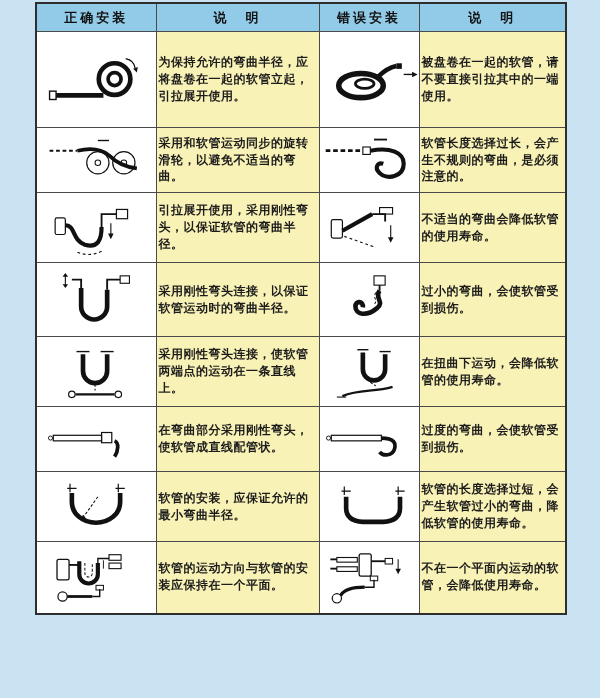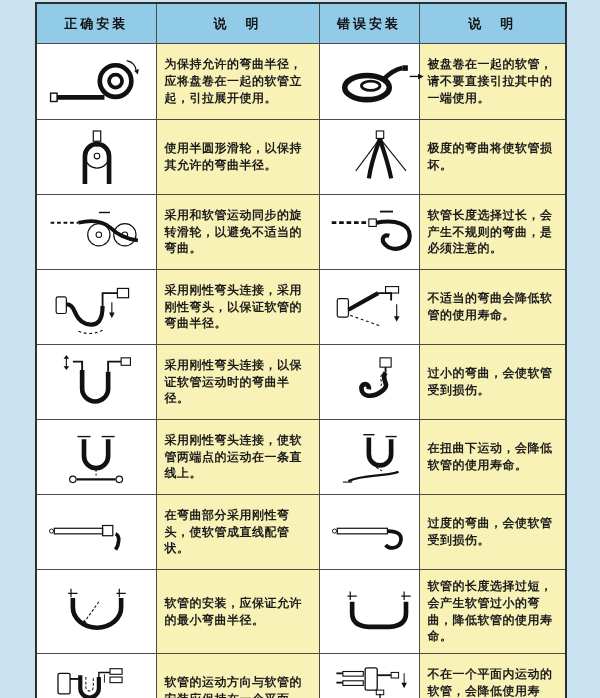--- a/index.html
+++ b/index.html
@@ -20,21 +20,21 @@
     letter-spacing:2px;color:#000;
   }
   table.install{
     margin-left:35px;width:530px;
     border-collapse:collapse;table-layout:fixed;
     border:2px solid #2e2e2e;
     background:var(--image-bg);
   }
   table.install th, table.install td{
     border:1px solid var(--border);
-    padding:8px;vertical-align:middle;
+    padding:2px;vertical-align:middle;
   }
   th.hdr{
     height:23px;background:var(--header-bg);
     font-size:13px;font-weight:700;color:#111;
     letter-spacing:3px;text-align:center;
   }
   td.img-cell{background:var(--image-bg);text-align:center;}
   td.desc-cell{
     background:var(--desc-bg);
     font-size:12px;font-weight:700;line-height:1.4;
@@ -57,21 +57,21 @@
     </colgroup>
     <thead>
       <tr>
         <th class="hdr">正确安装</th>
         <th class="hdr">说　明</th>
         <th class="hdr">错误安装</th>
         <th class="hdr">说　明</th>
       </tr>
     </thead>
     <tbody id="table-body">
-  <tr style="height: 76px;">
+  <tr style="height: 96px;">
     <td class="img-cell">
             <svg viewBox="0 0 112 62" xmlns="http://www.w3.org/2000/svg">
     <rect x="6" y="43" width="7" height="9" fill="none" stroke="#111" stroke-width="1.5"></rect>
     <line x1="13" y1="47.5" x2="64" y2="47.5" stroke="#111" stroke-width="5"></line>
     <circle cx="76" cy="30" r="17" fill="none" stroke="#111" stroke-width="5"></circle>
     <circle cx="76" cy="30" r="7" fill="none" stroke="#111" stroke-width="4"></circle>
     <path d="M88 8 q9 2 10 10" fill="none" stroke="#111" stroke-width="1.5"></path>
     <path d="M96 19 l5 -2 -1 6 z" fill="#111"></path>
   </svg>
           </td>
@@ -82,42 +82,20 @@
     <ellipse cx="46" cy="35" rx="10" ry="5" fill="none" stroke="#111" stroke-width="3"></ellipse>
     <path d="M60 28 Q70 18 80 16" stroke="#111" stroke-width="5" fill="none"></path>
     <rect x="80" y="13" width="6" height="6" fill="#111"></rect>
     <line x1="88" y1="25" x2="97" y2="25" stroke="#111" stroke-width="1.5"></line>
     <path d="M97 22 l6 3 -6 3 z" fill="#111"></path>
   </svg>
           </td>
     <td class="desc-cell">被盘卷在一起的软管，请不要直接引拉其中的一端使用。</td>
   </tr>
 
-  <tr style="height: 70px;">
-    <td class="img-cell">
-            <svg viewBox="0 0 112 62" xmlns="http://www.w3.org/2000/svg">
-    <rect x="52" y="3" width="8" height="11" fill="none" stroke="#111" stroke-width="1.3"></rect>
-    <line x1="56" y1="14" x2="56" y2="20" stroke="#111" stroke-width="1.5"></line>
-    <circle cx="56" cy="30" r="13" fill="none" stroke="#111" stroke-width="1.5"></circle>
-    <circle cx="56" cy="30" r="3" fill="none" stroke="#111" stroke-width="1.2"></circle>
-    <path d="M43 60 L43 30 A13 13 0 0 1 69 30 L69 60" fill="none" stroke="#111" stroke-width="5"></path>
-  </svg>
-          </td>
-    <td class="desc-cell">使用半圆形滑轮，以保持其允许的弯曲半径。</td>
-    <td class="img-cell">
-            <svg viewBox="0 0 112 62" xmlns="http://www.w3.org/2000/svg">
-    <rect x="52" y="3" width="8" height="8" fill="none" stroke="#111" stroke-width="1.2"></rect>
-    <line x1="56" y1="11" x2="30" y2="46" stroke="#111" stroke-width="1.2"></line>
-    <line x1="56" y1="11" x2="84" y2="46" stroke="#111" stroke-width="1.2"></line>
-    <path d="M44 54 C47 34 53 20 56 11" fill="none" stroke="#111" stroke-width="4.5"></path>
-    <path d="M68 54 C64 34 58 20 56 11" fill="none" stroke="#111" stroke-width="4.5"></path>
-  </svg>
-          </td>
-    <td class="desc-cell">极度的弯曲将使软管损坏。</td>
-  </tr>
 
   <tr style="height: 65px;">
     <td class="img-cell">
             <svg viewBox="0 0 112 62" xmlns="http://www.w3.org/2000/svg">
     <line x1="6" y1="21" x2="36" y2="21" stroke="#111" stroke-width="2" stroke-dasharray="4 3"></line>
     <circle cx="58" cy="34" r="12" fill="none" stroke="#111" stroke-width="1.3"></circle>
     <circle cx="58" cy="34" r="3" fill="none" stroke="#111" stroke-width="1.1"></circle>
     <circle cx="86" cy="34" r="12" fill="none" stroke="#111" stroke-width="1.3"></circle>
     <circle cx="86" cy="34" r="3" fill="none" stroke="#111" stroke-width="1.1"></circle>
     <path d="M36 21 Q58 16 70 26 Q82 38 100 40" fill="none" stroke="#111" stroke-width="4"></path>
@@ -141,21 +119,21 @@
             <svg viewBox="0 0 112 62" xmlns="http://www.w3.org/2000/svg">
     <rect x="12" y="20" width="11" height="18" rx="2" fill="none" stroke="#111" stroke-width="1.3"></rect>
     <path d="M23 28 C34 28 30 44 44 49 C58 53 62 44 62 30" fill="none" stroke="#111" stroke-width="4.5"></path>
     <path d="M62 30 L62 16 L78 16" fill="none" stroke="#111" stroke-width="2"></path>
     <rect x="78" y="11" width="12" height="10" fill="none" stroke="#111" stroke-width="1.3"></rect>
     <path d="M36 57 Q50 63 64 55" fill="none" stroke="#111" stroke-width="1.2" stroke-dasharray="3 3"></path>
     <line x1="72" y1="26" x2="72" y2="38" stroke="#111" stroke-width="1.2"></line>
     <path d="M69 37 l3 6 3 -6 z" fill="#111"></path>
   </svg>
           </td>
-    <td class="desc-cell">采用刚性弯头连接，采用刚性弯头，以保证软管的弯曲半径。</td>
+    <td class="desc-cell">引拉展开使用，采用刚性弯头，以保证软管的弯曲半径。</td>
     <td class="img-cell">
             <svg viewBox="0 0 112 62" xmlns="http://www.w3.org/2000/svg">
     <rect x="10" y="22" width="12" height="20" rx="2" fill="none" stroke="#111" stroke-width="1.3"></rect>
     <path d="M22 34 L54 16" stroke="#111" stroke-width="4.5"></path>
     <path d="M54 16 L68 16 L68 24" fill="none" stroke="#111" stroke-width="2"></path>
     <rect x="62" y="9" width="14" height="7" fill="none" stroke="#111" stroke-width="1.2"></rect>
     <path d="M24 40 L58 52" stroke="#111" stroke-width="1.2" stroke-dasharray="3 3"></path>
     <line x1="74" y1="28" x2="74" y2="42" stroke="#111" stroke-width="1.2"></line>
     <path d="M71 41 l3 6 3 -6 z" fill="#111"></path>
   </svg>

